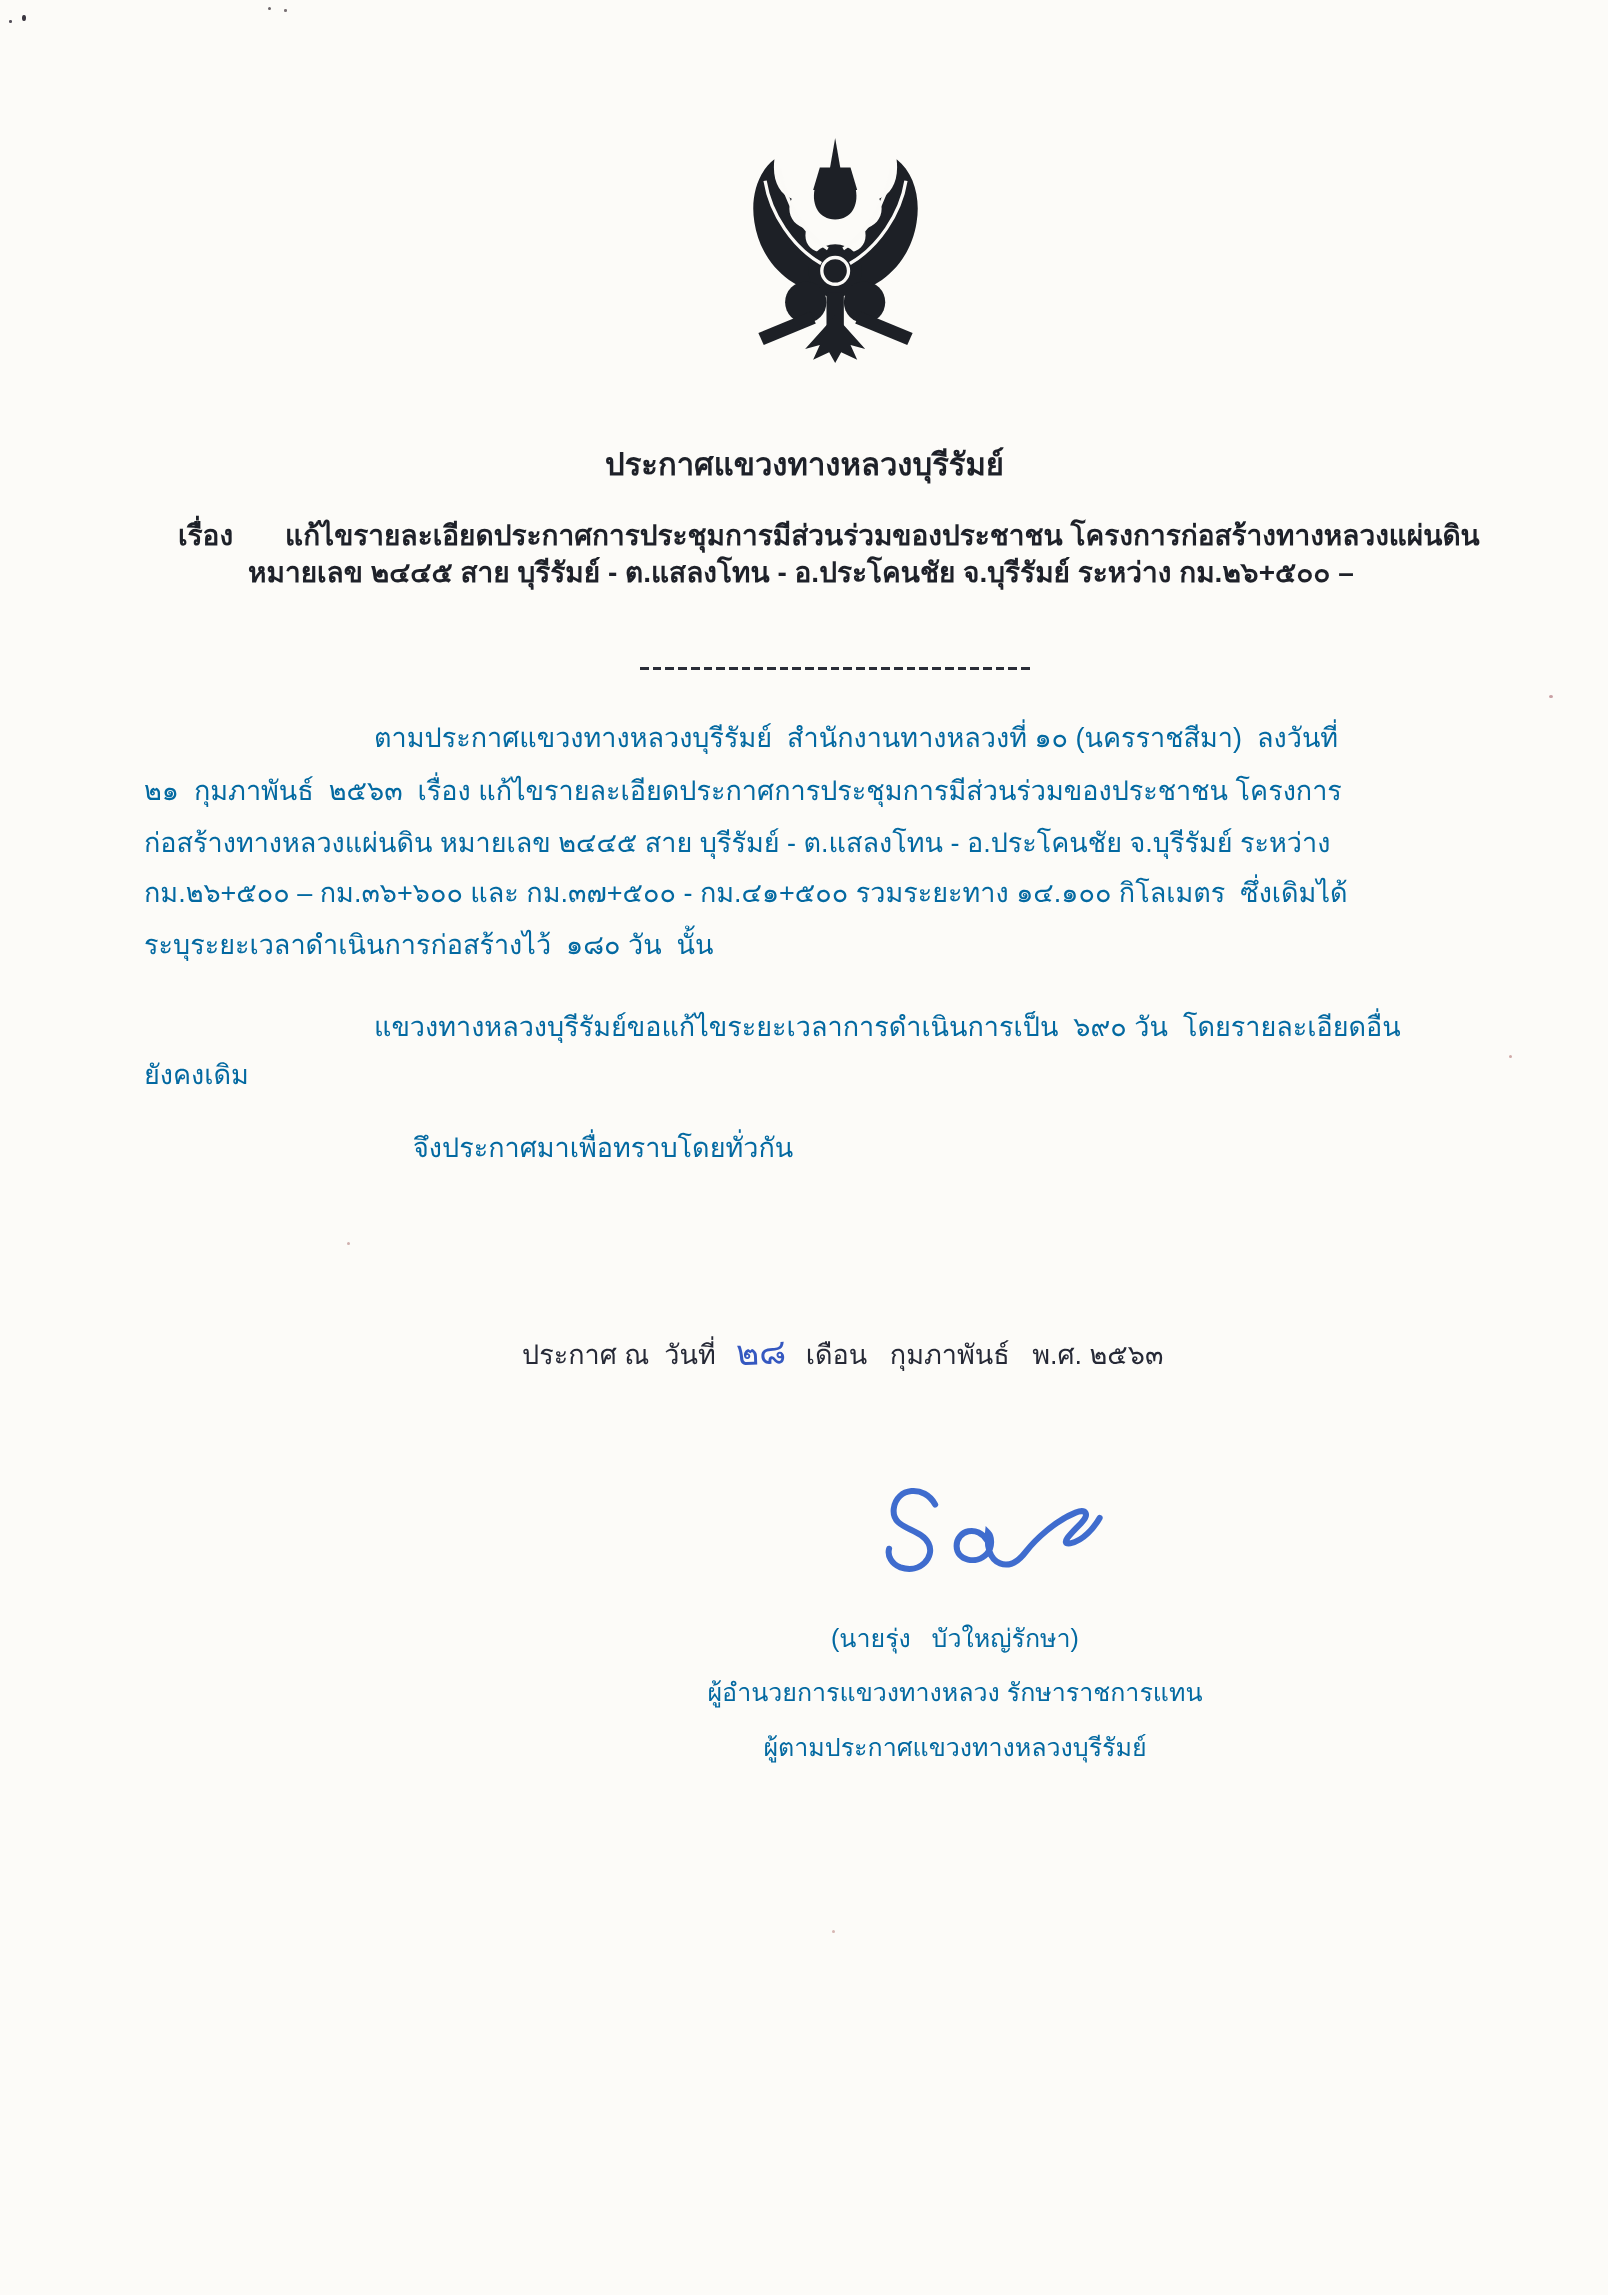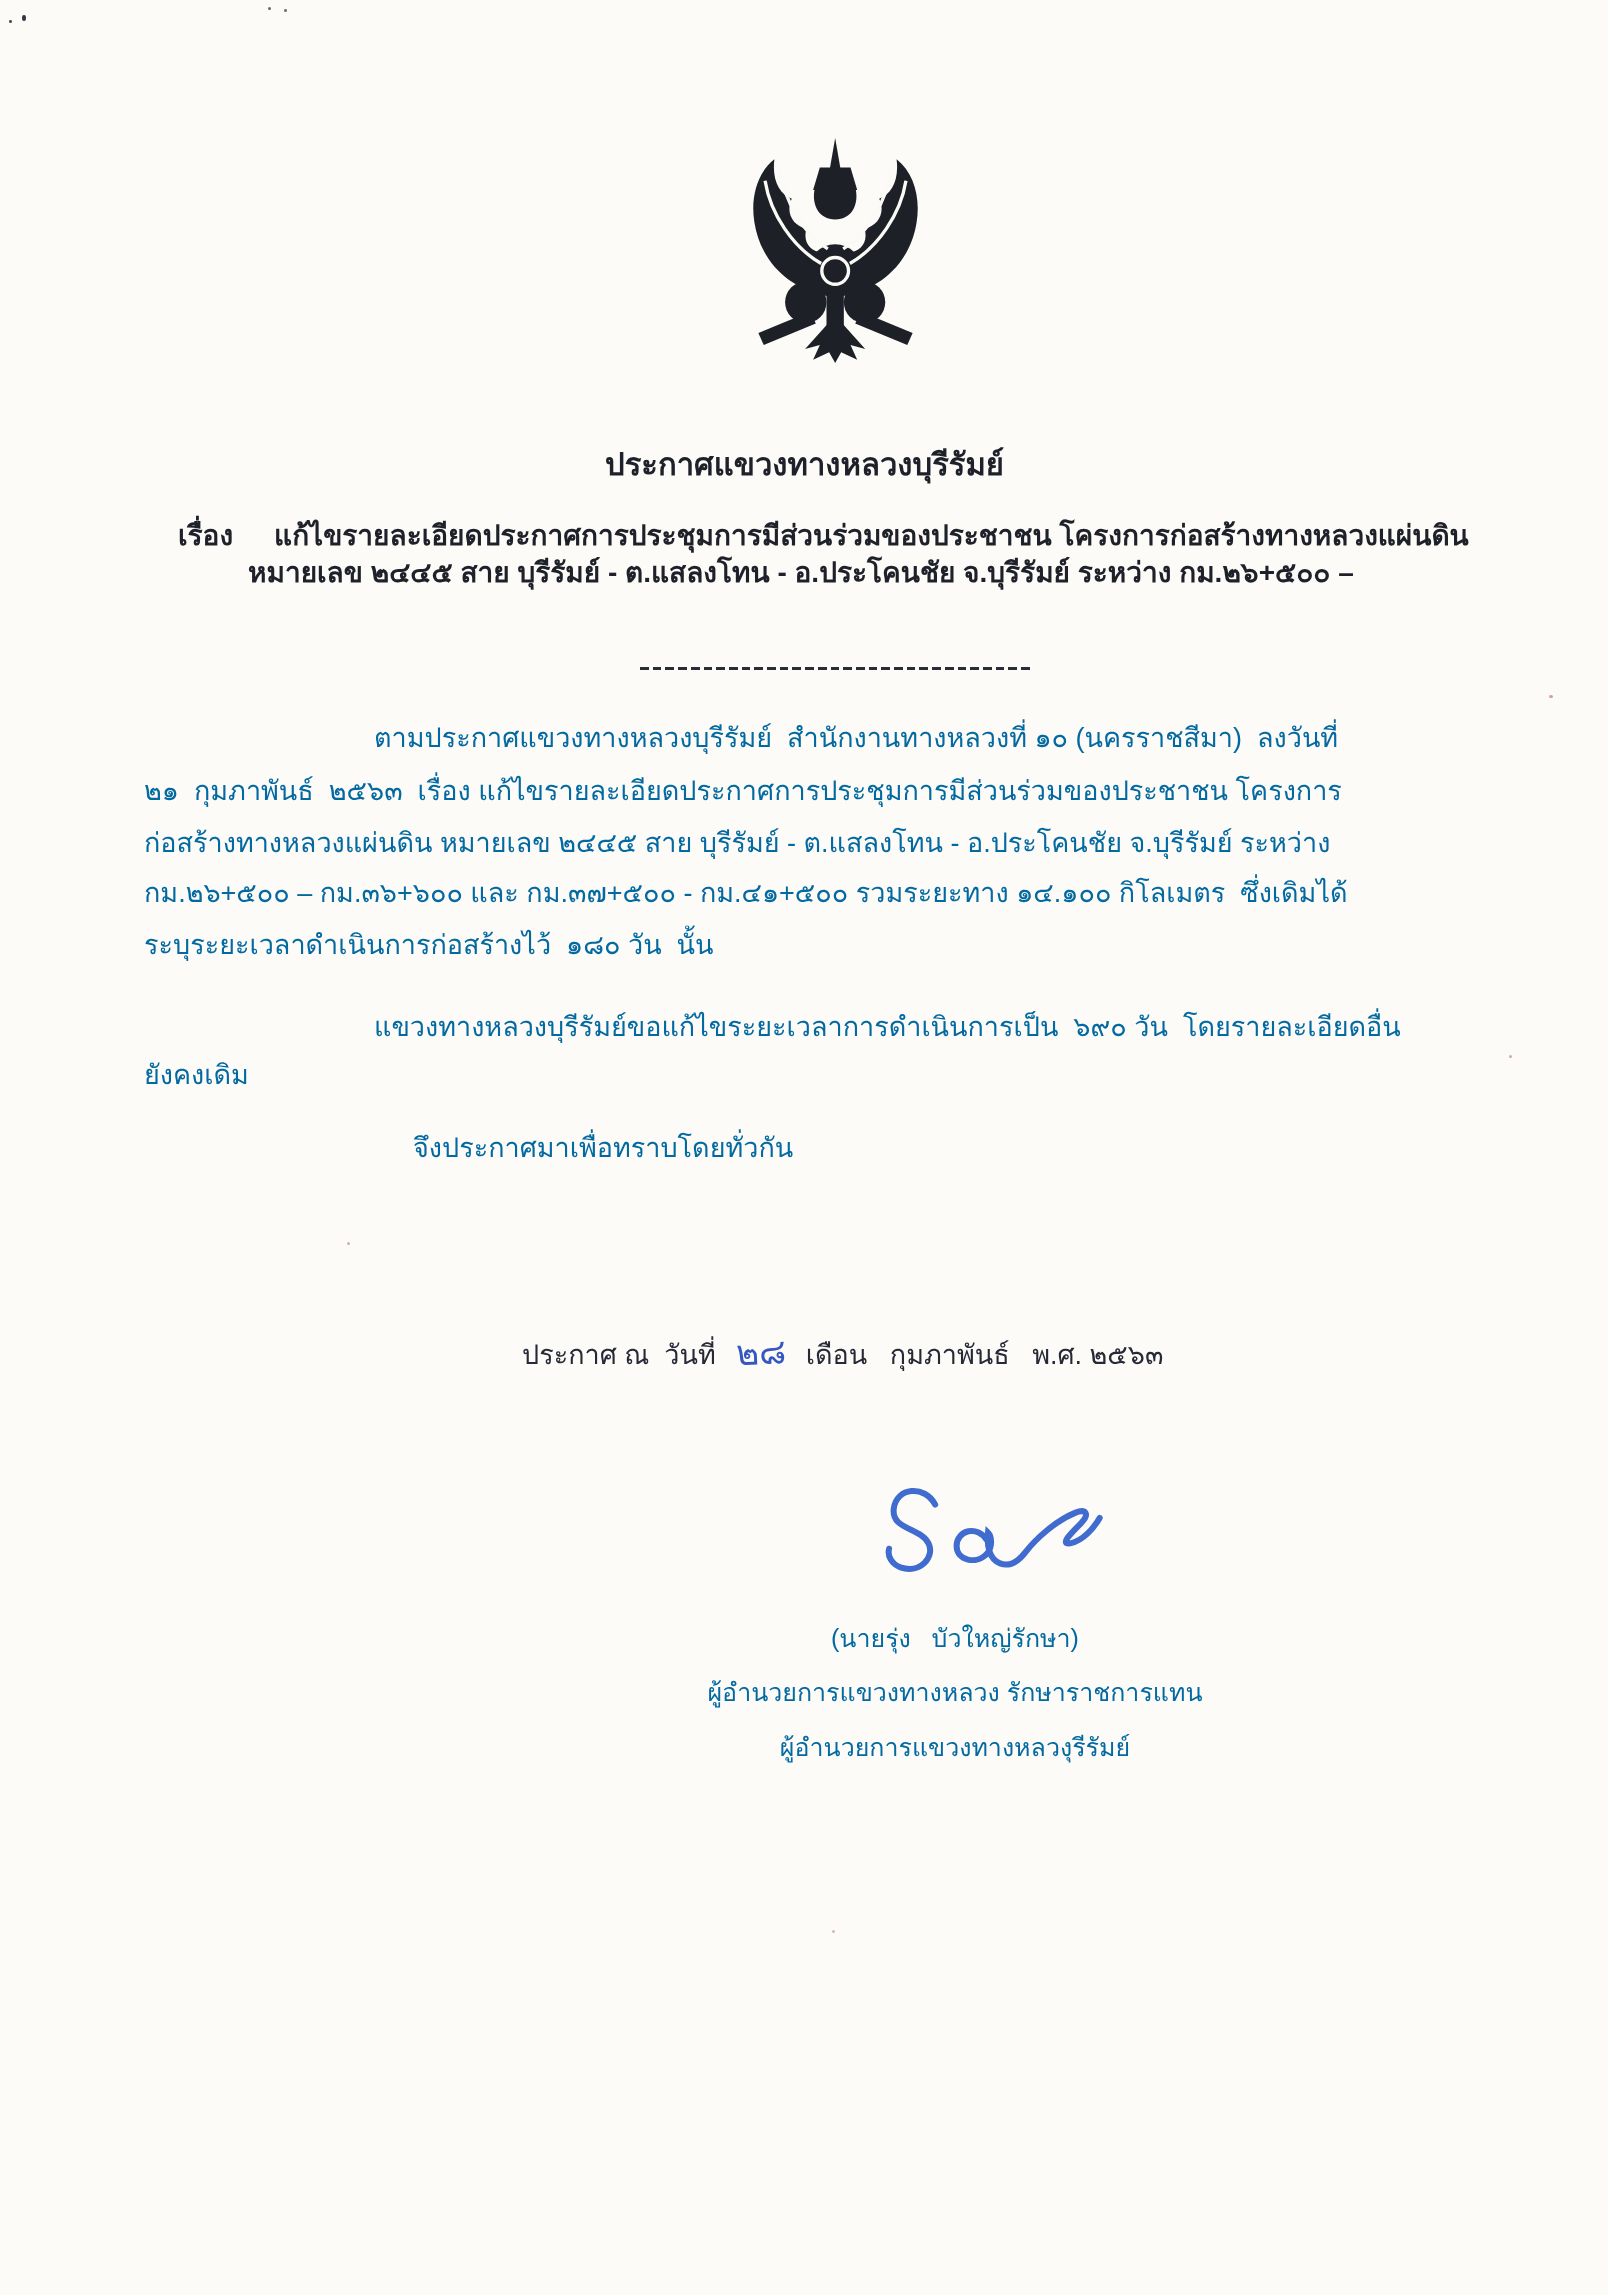--- a/index.html
+++ b/index.html
@@ -8,21 +8,21 @@
     width:1609px;height:2295px;
     background:#fcfbf8;
     overflow:hidden;
     font-family:"Liberation Sans", sans-serif;
     color:#262936;
   }
   .line{position:absolute;white-space:pre;line-height:1;}
   .hdr{font-weight:bold;color:#1e2129;font-size:28px;}
   .body-txt{font-size:27px;color:#0369a1;}
   .doc-title{left:0;width:1609px;text-align:center;font-size:31px;}
-  .subject-row{display:flex;gap:41px;}
+  .subject-row{display:flex;gap:52px;}
   .divider{
     position:absolute;left:640px;top:667px;width:393px;height:3.3px;
     background:repeating-linear-gradient(90deg,#2a2d38 0 8.7px,transparent 8.7px 12.7px);
   }
   .date-row{left:522px;top:1334px;font-size:27px;display:flex;align-items:flex-end;}
   .hand{
     display:inline-block;
     color:#3558c0;
     font-size:35px;
     margin:0 20px;
@@ -94,21 +94,21 @@
 
   <svg class="signature" viewBox="0 0 380 170" aria-hidden="true">
     <g fill="none" stroke="#3f6cce" stroke-width="9" stroke-linecap="round">
       <path d="M120,38 C104,8 62,12 58,44 C54,76 98,72 110,96 C120,116 98,142 68,132 C55,127 48,115 51,104"></path>
       <path d="M198,92 C184,68 152,76 152,100 C152,122 182,128 197,112 C206,102 205,86 199,80 C197,100 201,120 217,126 C233,132 247,120 256,108 C270,90 300,62 330,50 C345,44 352,52 338,66 C322,82 306,98 322,96 C342,92 358,72 366,58"></path>
     </g>
   </svg>
 
   <div class="sig-center body-txt" style="top:1626px;font-size:25px;">(นายรุ่ง   บัวใหญ่รักษา)</div>
   <div class="sig-center body-txt" style="top:1680px;font-size:25px;">ผู้อำนวยการแขวงทางหลวง รักษาราชการแทน</div>
-  <div class="sig-center body-txt" style="top:1735px;font-size:25px;">ผู้อำนวยการแขวงทางหลวงุรีรัมย์</div>
+  <div class="sig-center body-txt" style="top:1735px;font-size:25px;">ผู้ตามประกาศแขวงทางหลวงบุรีรัมย์</div>
 
   <div class="speckle" style="left:22px;top:14.7px;width:4px;height:6.7px;background:#3a3640;"></div>
   <div class="speckle" style="left:9.4px;top:20px;width:2.7px;height:2.7px;background:#55505a;"></div>
   <div class="speckle" style="left:268px;top:6.7px;width:3.3px;height:3.3px;background:#6a6468;"></div>
   <div class="speckle" style="left:284px;top:9.4px;width:2.7px;height:2.7px;background:#7a7276;"></div>
   <div class="speckle" style="left:1549px;top:695px;width:4px;height:3.3px;background:#c9a0a4;"></div>
   <div class="speckle" style="left:1509px;top:1055px;width:3.3px;height:3.3px;background:#d0aaa8;"></div>
   <div class="speckle" style="left:347px;top:1242px;width:3.3px;height:3.3px;background:#cfb0ae;"></div>
   <div class="speckle" style="left:832px;top:1930px;width:3.3px;height:3.3px;background:#d6b6b2;"></div>
 

